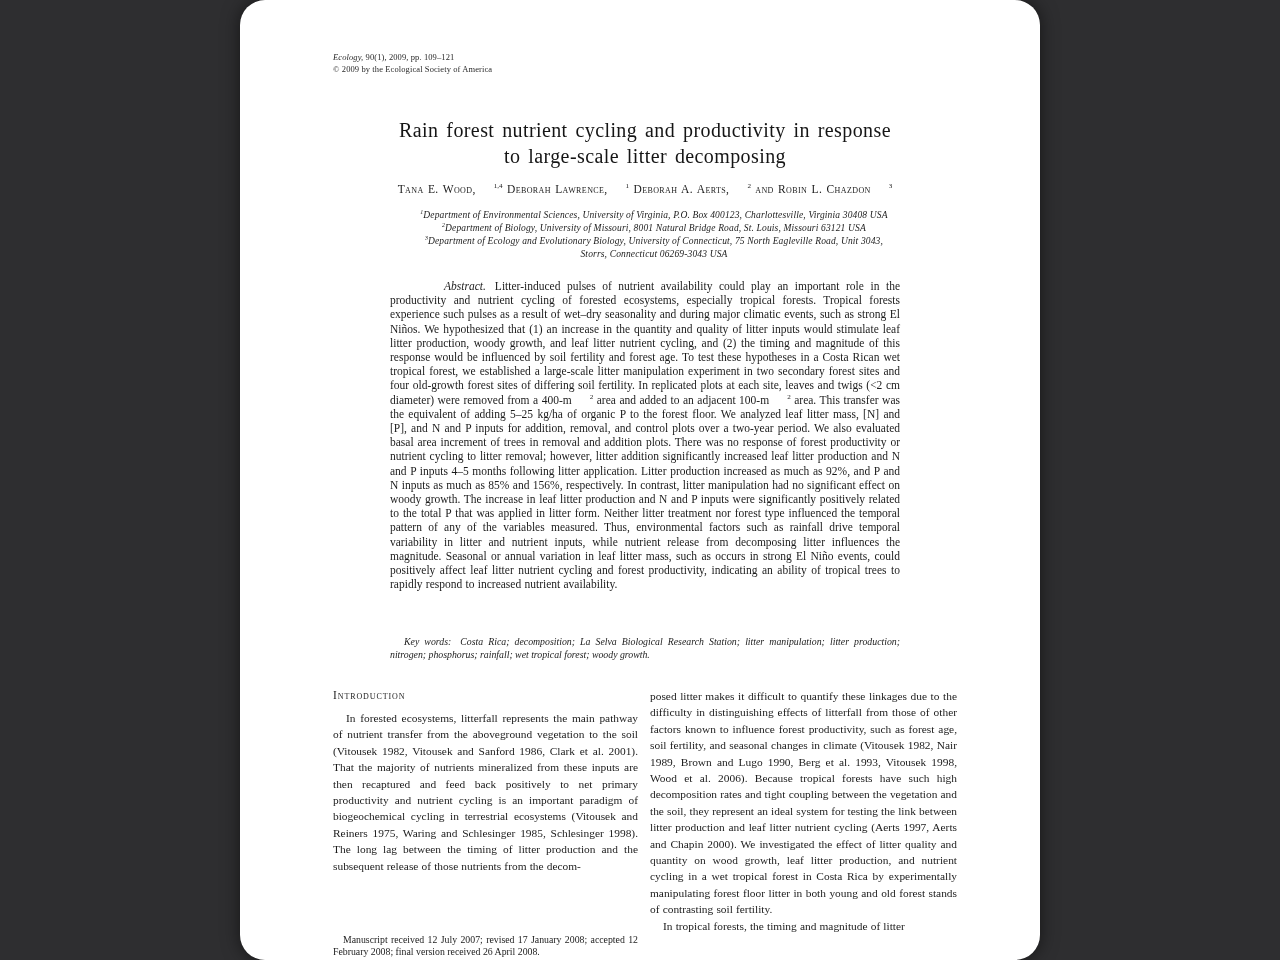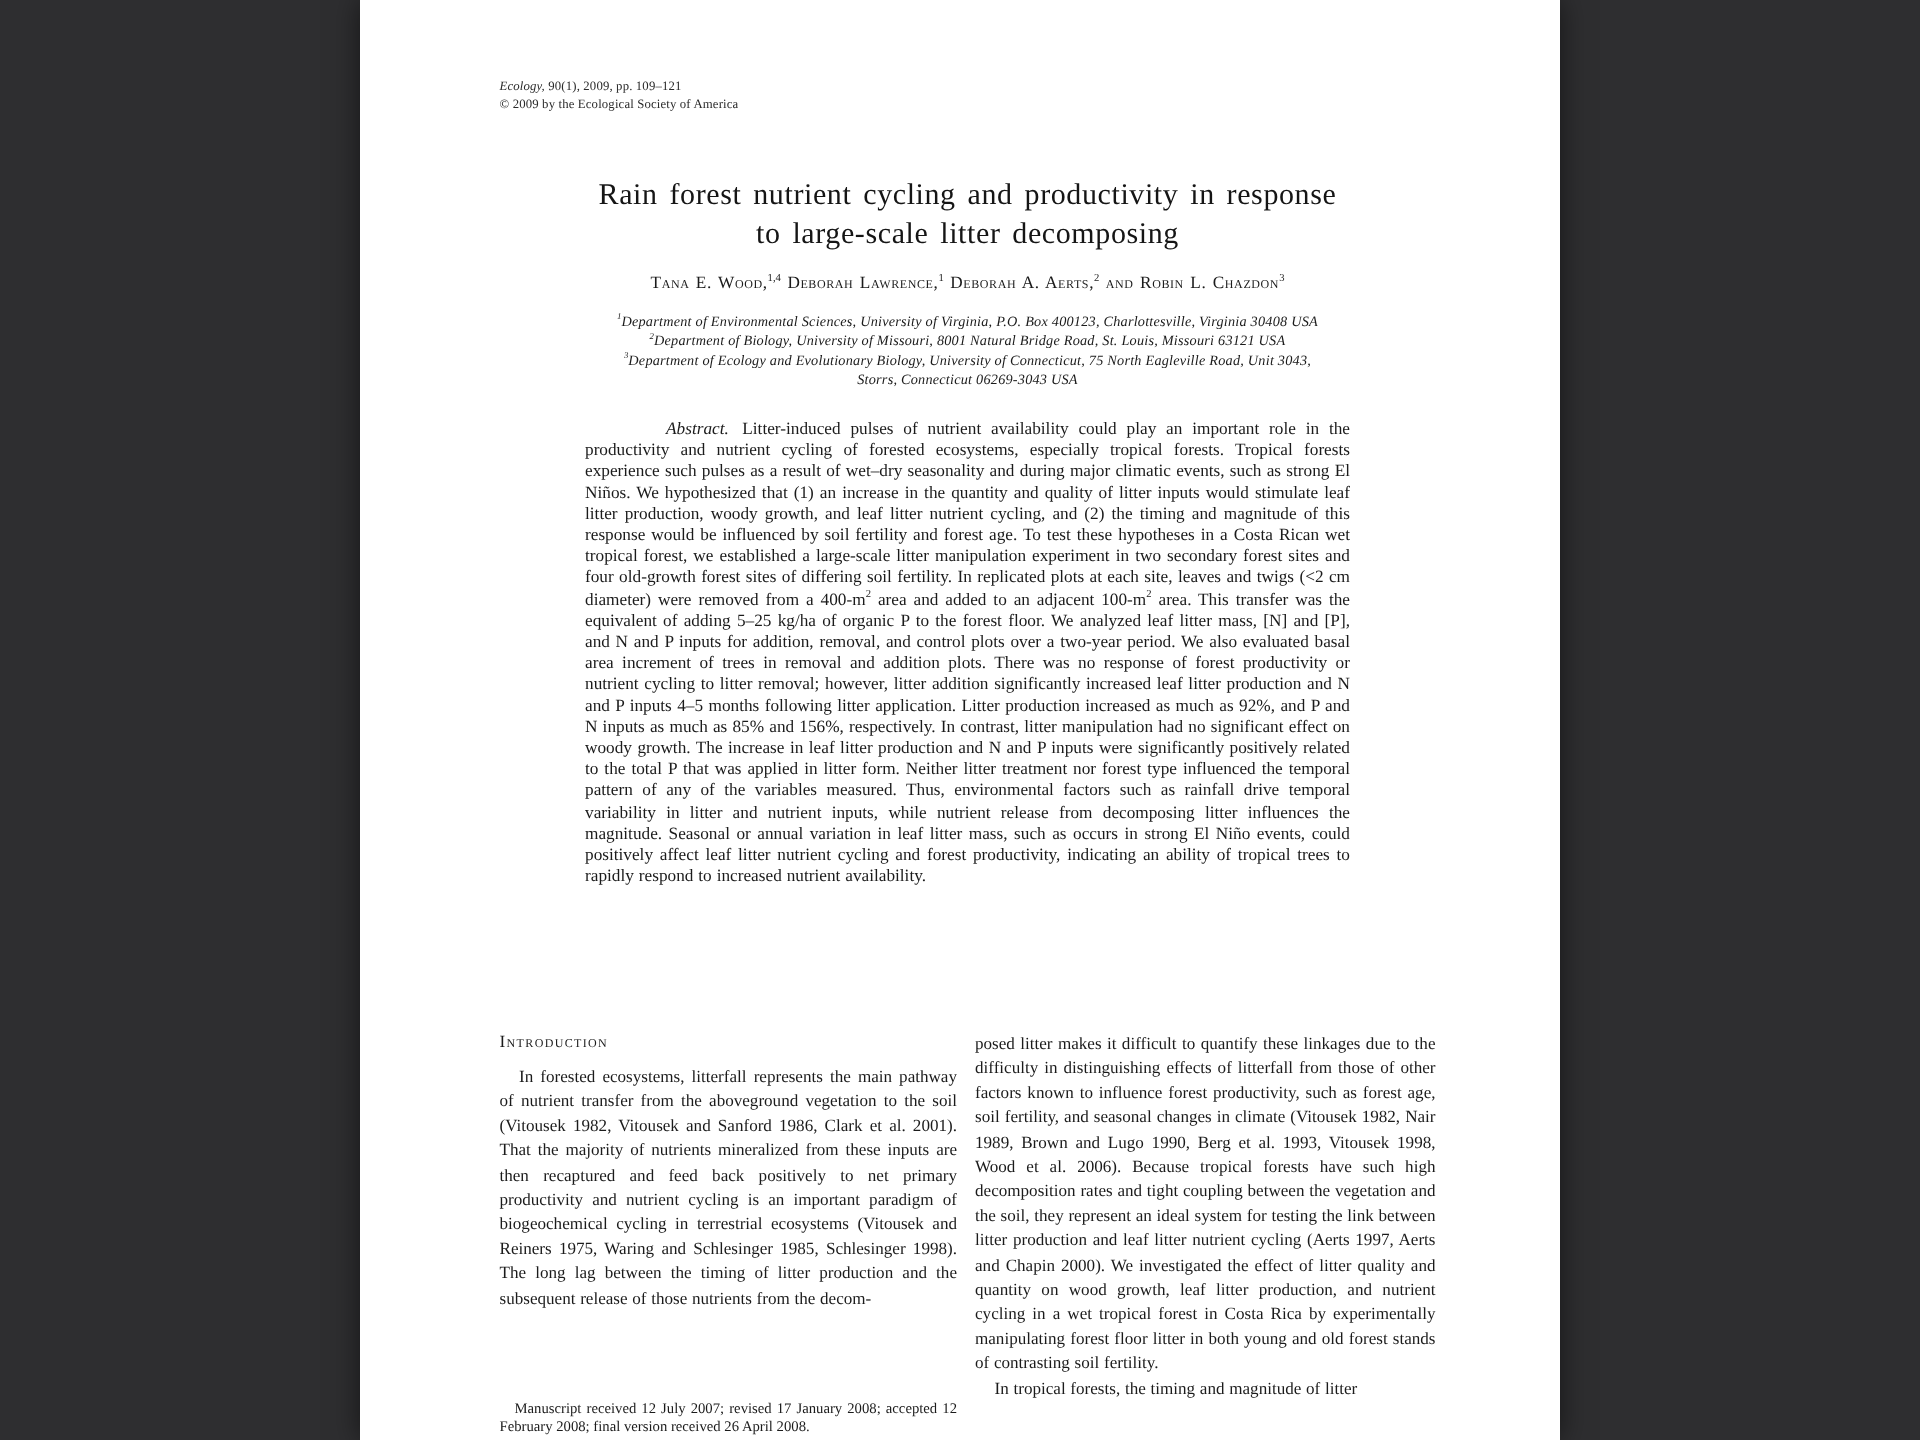--- a/index.html
+++ b/index.html
@@ -9,41 +9,42 @@
     overflow: hidden;
     position: relative;
     font-family: "Liberation Serif", serif;
   }
   .page {
     position: absolute; left: 240px; top: 0;
     width: 800px; height: 960px;
     background: #ffffff;
     box-shadow: 0 0 18px rgba(0,0,0,0.55);
     color: #1b1b1b;
+    border-radius: 25px;
   }
   .journal-info {
     position: absolute; left: 93px; top: 51px;
     font-size: 8.5px; line-height: 1.45; letter-spacing: 0.1px;
     color: #2a2a2a;
   }
   .title {
     position: absolute; left: 93px; top: 118px; width: 624px;
     margin: 0; text-align: center; font-weight: normal;
     font-size: 20px; line-height: 25.5px;
     letter-spacing: 0.4px; word-spacing: 2.5px; color: #151515;
   }
   .tline { display: block; text-align: center; }
   .authors {
     position: absolute; left: 93px; top: 183px; width: 624px;
     text-align: center; font-variant: small-caps;
     font-size: 11.5px; letter-spacing: 0.4px; word-spacing: 1px;
   }
   sup {
     font-size: 0.62em; vertical-align: super; line-height: 0;
-    font-variant: normal; letter-spacing: 0;
+    font-variant: normal; letter-spacing: 0; margin-left: 18px;
   }
   .affiliations {
     position: absolute; left: 93px; top: 209px; width: 624px;
     text-align: center; font-style: italic;
     font-size: 9.5px; line-height: 12.9px; letter-spacing: 0.15px;
   }
   .abstract {
     position: absolute; left: 150px; top: 279px; width: 510px;
     margin: 0; text-align: justify;
     font-size: 11.5px; line-height: 14.2px;
@@ -100,20 +101,21 @@
 
   <div class="affiliations">
     <div><sup>1</sup><span>Department of Environmental Sciences, University of Virginia, P.O. Box 400123, Charlottesville, Virginia 30408 USA</span></div>
     <div><sup>2</sup><span>Department of Biology, University of Missouri, 8001 Natural Bridge Road, St. Louis, Missouri 63121 USA</span></div>
     <div><sup>3</sup><span>Department of Ecology and Evolutionary Biology, University of Connecticut, 75 North Eagleville Road, Unit 3043,</span></div>
     <div><sup></sup><span>Storrs, Connecticut 06269-3043 USA</span></div>
   </div>
 
   <p class="abstract"><span class="ab-label">Abstract.</span><span>Litter-induced pulses of nutrient availability could play an important role in the productivity and nutrient cycling of forested ecosystems, especially tropical forests. Tropical forests experience such pulses as a result of wet–dry seasonality and during major climatic events, such as strong El Niños. We hypothesized that (1) an increase in the quantity and quality of litter inputs would stimulate leaf litter production, woody growth, and leaf litter nutrient cycling, and (2) the timing and magnitude of this response would be influenced by soil fertility and forest age. To test these hypotheses in a Costa Rican wet tropical forest, we established a large-scale litter manipulation experiment in two secondary forest sites and four old-growth forest sites of differing soil fertility. In replicated plots at each site, leaves and twigs (&lt;2 cm diameter) were removed from a 400-m</span><sup>2</sup><span> area and added to an adjacent 100-m</span><sup>2</sup><span> area. This transfer was the equivalent of adding 5–25 kg/ha of organic P to the forest floor. We analyzed leaf litter mass, [N] and [P], and N and P inputs for addition, removal, and control plots over a two-year period. We also evaluated basal area increment of trees in removal and addition plots. There was no response of forest productivity or nutrient cycling to litter removal; however, litter addition significantly increased leaf litter production and N and P inputs 4–5 months following litter application. Litter production increased as much as 92%, and P and N inputs as much as 85% and 156%, respectively. In contrast, litter manipulation had no significant effect on woody growth. The increase in leaf litter production and N and P inputs were significantly positively related to the total P that was applied in litter form. Neither litter treatment nor forest type influenced the temporal pattern of any of the variables measured. Thus, environmental factors such as rainfall drive temporal variability in litter and nutrient inputs, while nutrient release from decomposing litter influences the magnitude. Seasonal or annual variation in leaf litter mass, such as occurs in strong El Niño events, could positively affect leaf litter nutrient cycling and forest productivity, indicating an ability of tropical trees to rapidly respond to increased nutrient availability.</span></p>
 
+  <p class="keywords"><span class="kw-label">Key words:</span><span>Costa Rica; decomposition; La Selva Biological Research Station; litter manipulation; litter production; nitrogen; phosphorus; rainfall; wet tropical forest; woody growth.</span></p>
 
   <div class="col col-left">
     <h2 class="section-heading">Introduction</h2>
     <p class="body-par indent">In forested ecosystems, litterfall represents the main pathway of nutrient transfer from the aboveground vegetation to the soil (Vitousek 1982, Vitousek and Sanford 1986, Clark et al. 2001). That the majority of nutrients mineralized from these inputs are then recaptured and feed back positively to net primary productivity and nutrient cycling is an important paradigm of biogeochemical cycling in terrestrial ecosystems (Vitousek and Reiners 1975, Waring and Schlesinger 1985, Schlesinger 1998). The long lag between the timing of litter production and the subsequent release of those nutrients from the decom-</p>
   </div>
 
   <div class="col col-right">
     <p class="body-par">posed litter makes it difficult to quantify these linkages due to the difficulty in distinguishing effects of litterfall from those of other factors known to influence forest productivity, such as forest age, soil fertility, and seasonal changes in climate (Vitousek 1982, Nair 1989, Brown and Lugo 1990, Berg et al. 1993, Vitousek 1998, Wood et al. 2006). Because tropical forests have such high decomposition rates and tight coupling between the vegetation and the soil, they represent an ideal system for testing the link between litter production and leaf litter nutrient cycling (Aerts 1997, Aerts and Chapin 2000). We investigated the effect of litter quality and quantity on wood growth, leaf litter production, and nutrient cycling in a wet tropical forest in Costa Rica by experimentally manipulating forest floor litter in both young and old forest stands of contrasting soil fertility.</p>
     <p class="body-par indent">In tropical forests, the timing and magnitude of litter</p>
   </div>

